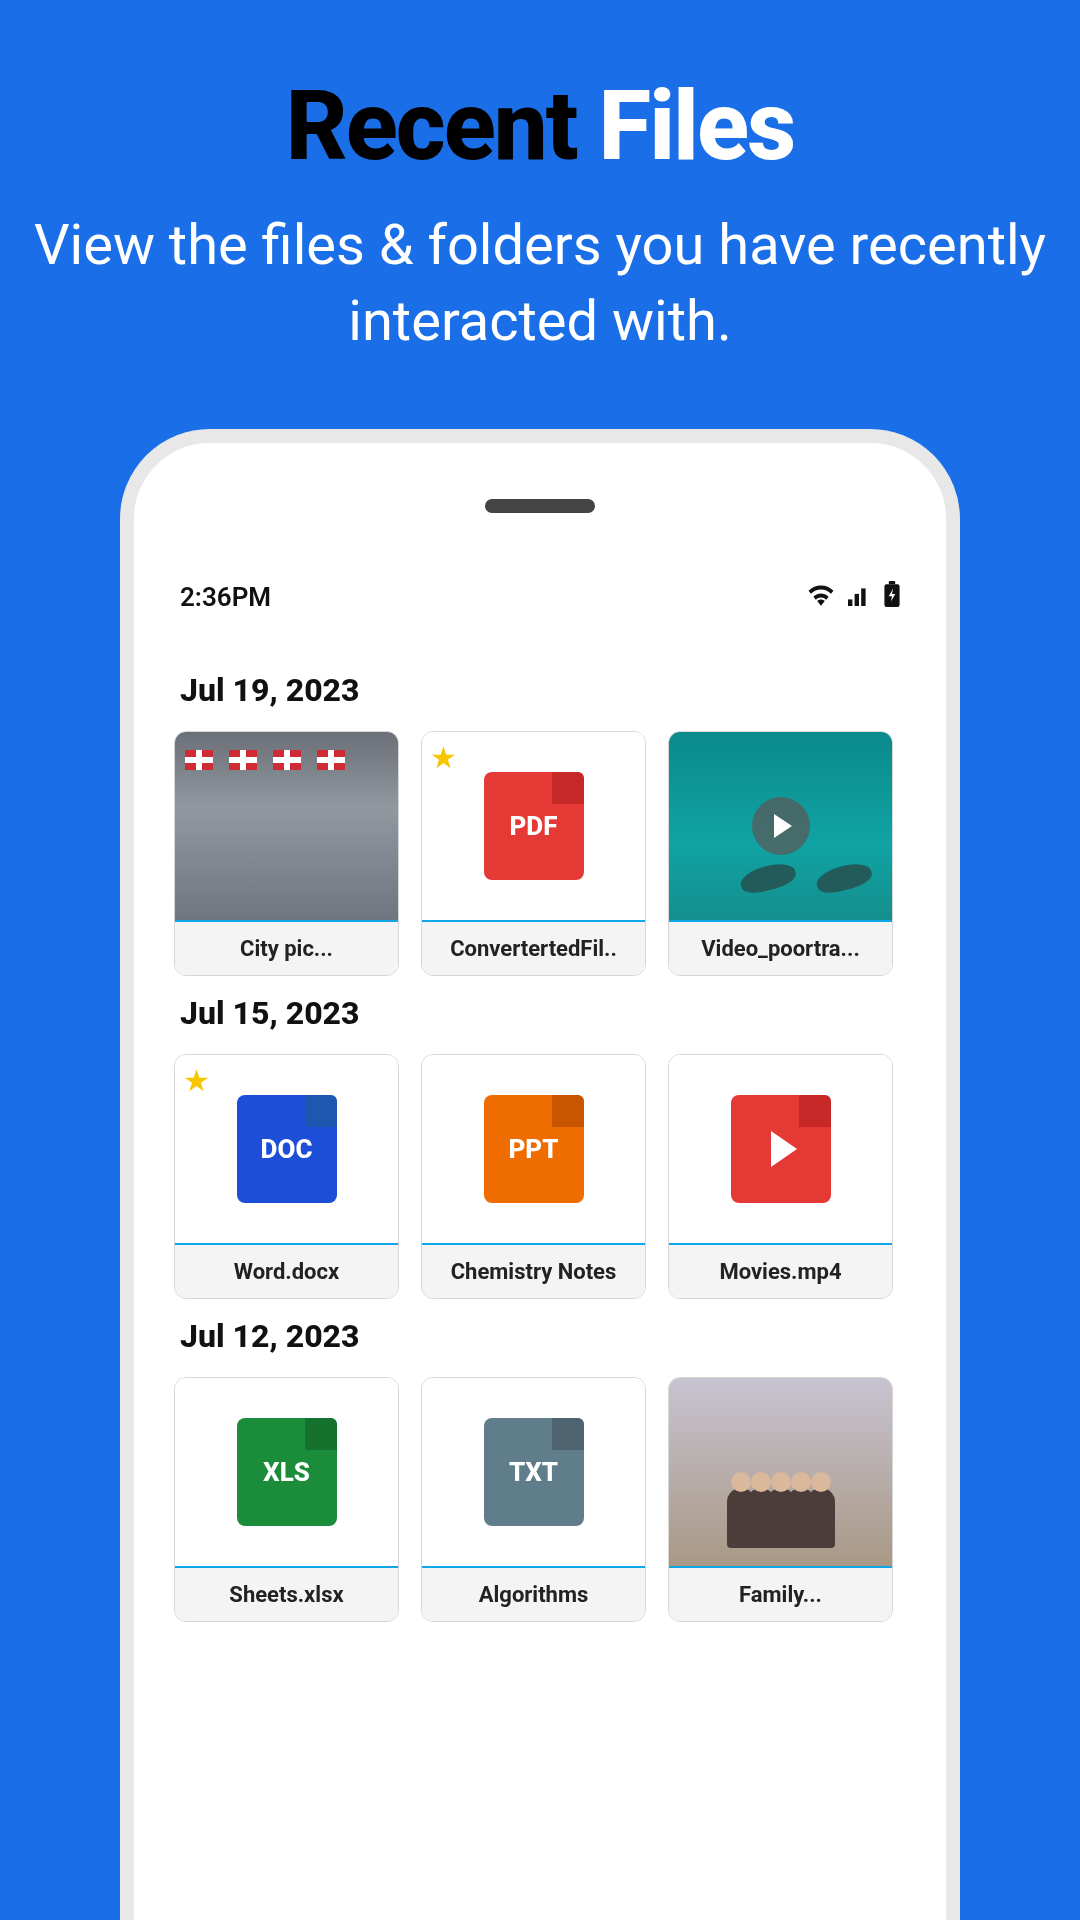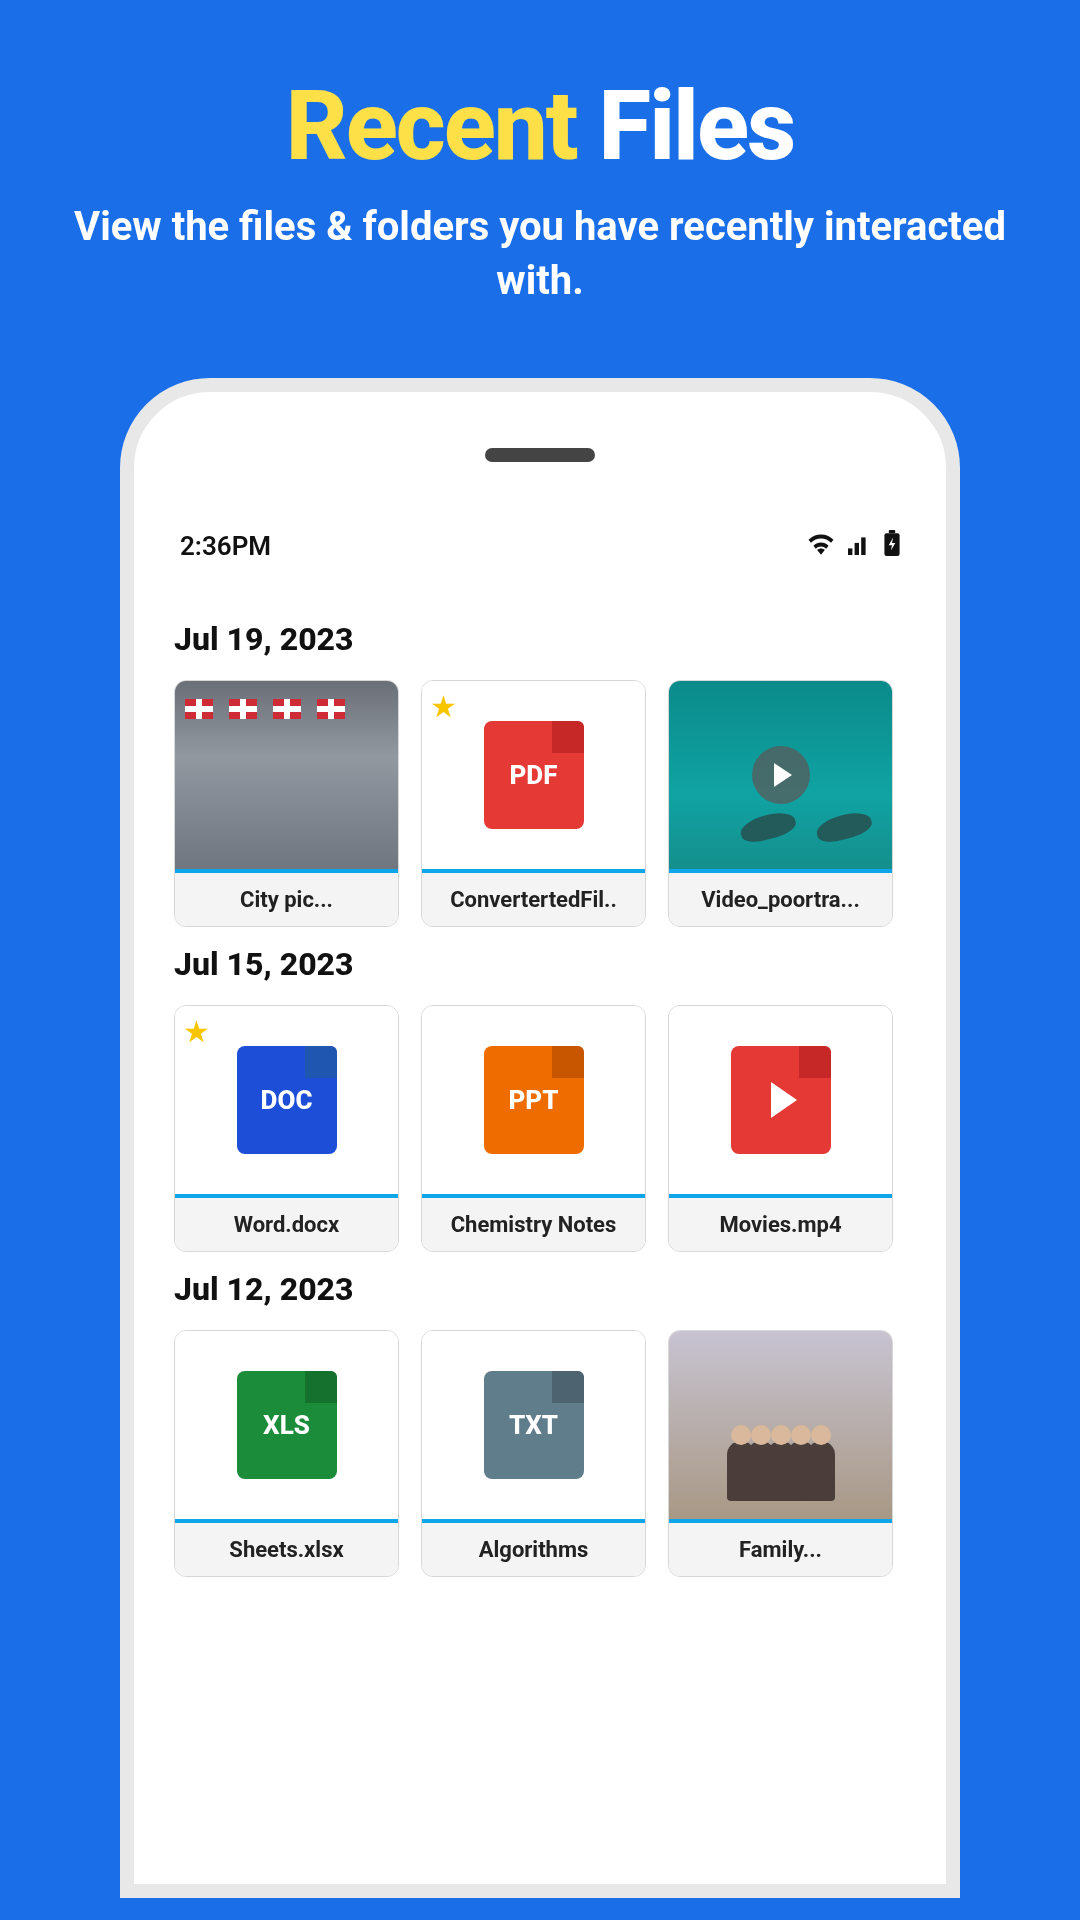--- a/index.html
+++ b/index.html
@@ -13,25 +13,25 @@
 .hero {
   text-align: center;
   padding: 70px 30px 30px;
   color: #fff;
 }
 .hero-title {
   font-size: 96px;
   font-weight: 800;
   letter-spacing: -2px;
 }
-.hero-title .accent { color: #fde047; }
+.hero-title .accent { color: #000000; }
 .hero-subtitle {
-  font-size: 40px;
-  font-weight: 700;
-  margin-top: 18px;
+  font-size: 56px;
+  font-weight: 400;
+  margin-top: 26px;
   line-height: 1.35;
 }
 .phone {
   margin: 40px auto 0;
   width: 840px;
   height: 1520px;
   background: #fff;
   border: 14px solid #e8e8e8;
   border-radius: 90px 90px 0 0;
   position: relative;
@@ -61,21 +61,21 @@
   font-size: 26px;
   font-weight: 600;
   color: #111;
   padding: 0 6px 40px;
 }
 .status-icons { display: flex; gap: 14px; align-items: center; }
 .section-date {
   font-size: 32px;
   font-weight: 800;
   color: #111;
-  margin: 18px 0 22px;
+  margin: 18px 6px 22px;
 }
 .grid {
   display: flex;
   gap: 22px;
   margin-bottom: 16px;
 }
 .file-card {
   width: 225px;
   border: 1px solid #d7d7d7;
   border-radius: 12px;
@@ -91,21 +91,21 @@
   align-items: center;
   justify-content: center;
   position: relative;
   background: #fff;
 }
 .thumb.img-city { background: linear-gradient(#6b6f77 0%, #9198a0 40%, #707680 100%); }
 .thumb.img-ocean { background: linear-gradient(#0b8a8a 0%, #10a3a3 60%, #148f8d 100%); }
 .thumb.img-family { background: linear-gradient(#c7c3d1 0%, #a89885 100%); }
 .file-label {
   background: #f4f4f4;
-  border-top: 4px solid #0ea5e9;
+  border-top: 2px solid #0ea5e9;
   font-size: 22px;
   font-weight: 700;
   color: #222;
   text-align: center;
   padding: 14px 6px;
   white-space: nowrap;
   overflow: hidden;
   text-overflow: ellipsis;
 }
 .star {

